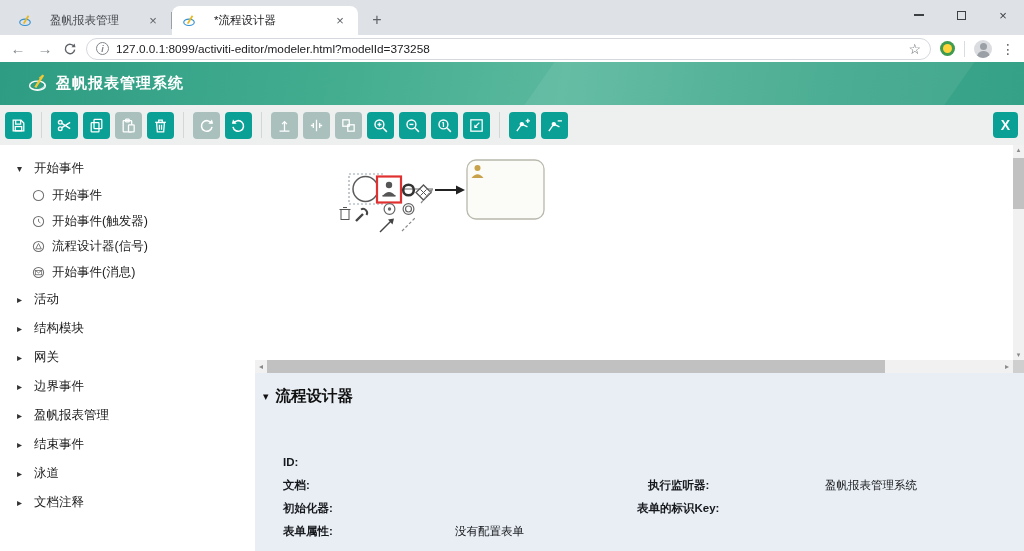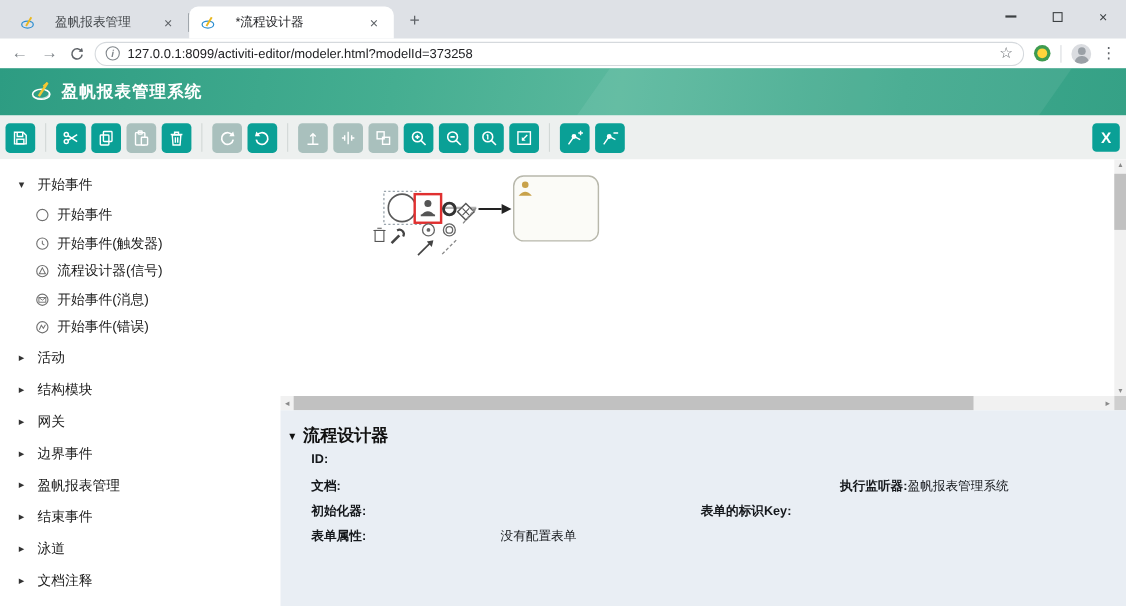--- a/index.html
+++ b/index.html
@@ -88,21 +88,21 @@
   .vthumb { position:absolute; left:0; top:13px; width:11px; height:51px; background:#c1c1c1; }
   .vscroll .up { position:absolute; top:1px; left:0; width:11px; text-align:center; font-size:7px; color:#8a8a8a; }
   .vscroll .down { position:absolute; bottom:1px; left:0; width:11px; text-align:center; font-size:7px; color:#8a8a8a; }
   .scorner { position:absolute; left:1013px; top:215px; width:11px; height:13px; background:#cfcfcf; }
 
   
   .panel { position:absolute; left:255px; top:228px; right:0; bottom:0; background:#e9eef4; }
   .panel-title { position:absolute; left:8px; top:13px; display:flex; align-items:center; gap:7px;
      font-size:15.5px; font-weight:bold; color:#101010; }
   .panel-title .chev { font-size:11px; }
-  .pfield { position:absolute; display:flex; font-size:11.5px; color:#15181c; }
+  .pfield { position:absolute; display:flex; font-size:11.5px; color:#15181c;margin-top:44px; }
   .pfield .lbl { font-weight:bold; }
   .pfield.colL .lbl { width:172px; }
   .pfield.colR .lbl { width:177px; }
 
   .bottombar { position:relative; height:8px; background:#060608; }
   .bb-seg1 { position:absolute; left:478px; top:0; width:34px; height:8px; background:#2a2a33; }
   .bb-seg2 { position:absolute; left:940px; top:0; width:84px; height:8px; background:#17172b; }
 </style>
 </head>
 <body>
@@ -308,27 +308,20 @@
       <span>流程设计器(信号)</span>
     </div>
     <div class="titem">
       <svg viewBox="0 0 14 14">
           <circle cx="7" cy="7" r="5.5" fill="none" stroke="#707070" stroke-width="1.1"></circle>
           <rect x="3.6" y="4.8" width="6.8" height="4.6" fill="none" stroke="#707070" stroke-width="0.9"></rect>
           <path d="M3.6 4.8 L7 7.4 L10.4 4.8" fill="none" stroke="#707070" stroke-width="0.9"></path>
         </svg>
       <span>开始事件(消息)</span>
     </div>
-    <div class="titem">
-      <svg viewBox="0 0 14 14">
-          <circle cx="7" cy="7" r="5.5" fill="none" stroke="#707070" stroke-width="1.1"></circle>
-          <path d="M4 9.5 L6 5 L8 8 L10 4.5" fill="none" stroke="#707070" stroke-width="1"></path>
-        </svg>
-      <span>开始事件(错误)</span>
-    </div>
     <div class="tgroup">
       <span class="chev">▸</span>
       <span>活动</span>
     </div>
     <div class="tgroup">
       <span class="chev">▸</span>
       <span>结构模块</span>
     </div>
     <div class="tgroup">
       <span class="chev">▸</span>
@@ -436,21 +429,21 @@
       <span>流程设计器</span>
     </div>
     <div class="pfield colL" style="left:28px; top:39px;">
       <span class="lbl">ID:</span>
       <span class="val"></span>
     </div>
     <div class="pfield colL" style="left:28px; top:61px;">
       <span class="lbl">文档:</span>
       <span class="val"></span>
     </div>
-    <div class="pfield colR" style="left:393px; top:61px;text-align:right;">
+    <div class="pfield colR" style="left:393px; top:61px;">
       <span class="lbl">执行监听器:</span>
       <span class="val">盈帆报表管理系统</span>
     </div>
     <div class="pfield colL" style="left:28px; top:84px;">
       <span class="lbl">初始化器:</span>
       <span class="val"></span>
     </div>
     <div class="pfield colR" style="left:382px; top:84px;">
       <span class="lbl">表单的标识Key:</span>
       <span class="val"></span>

